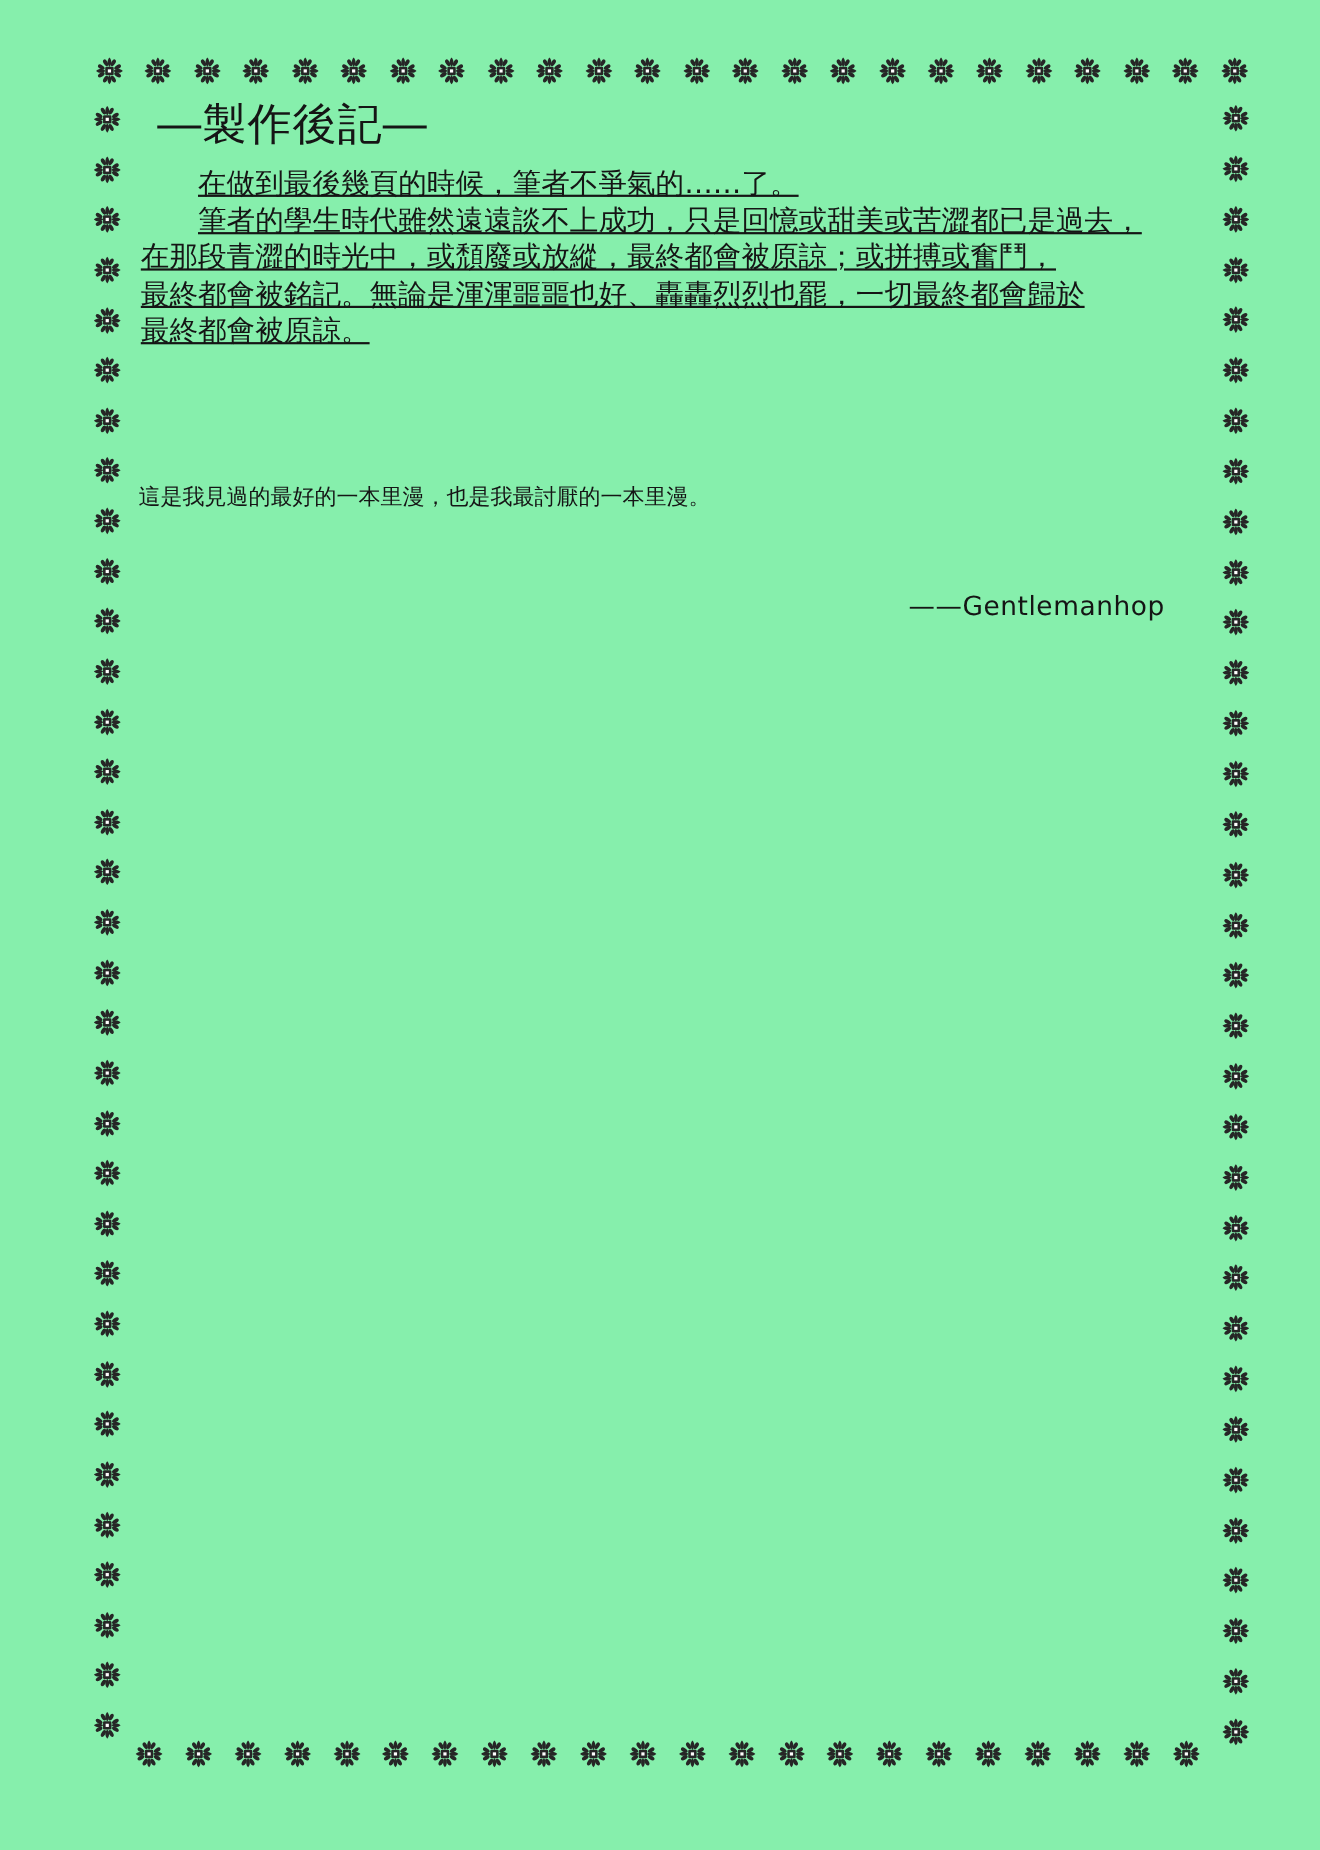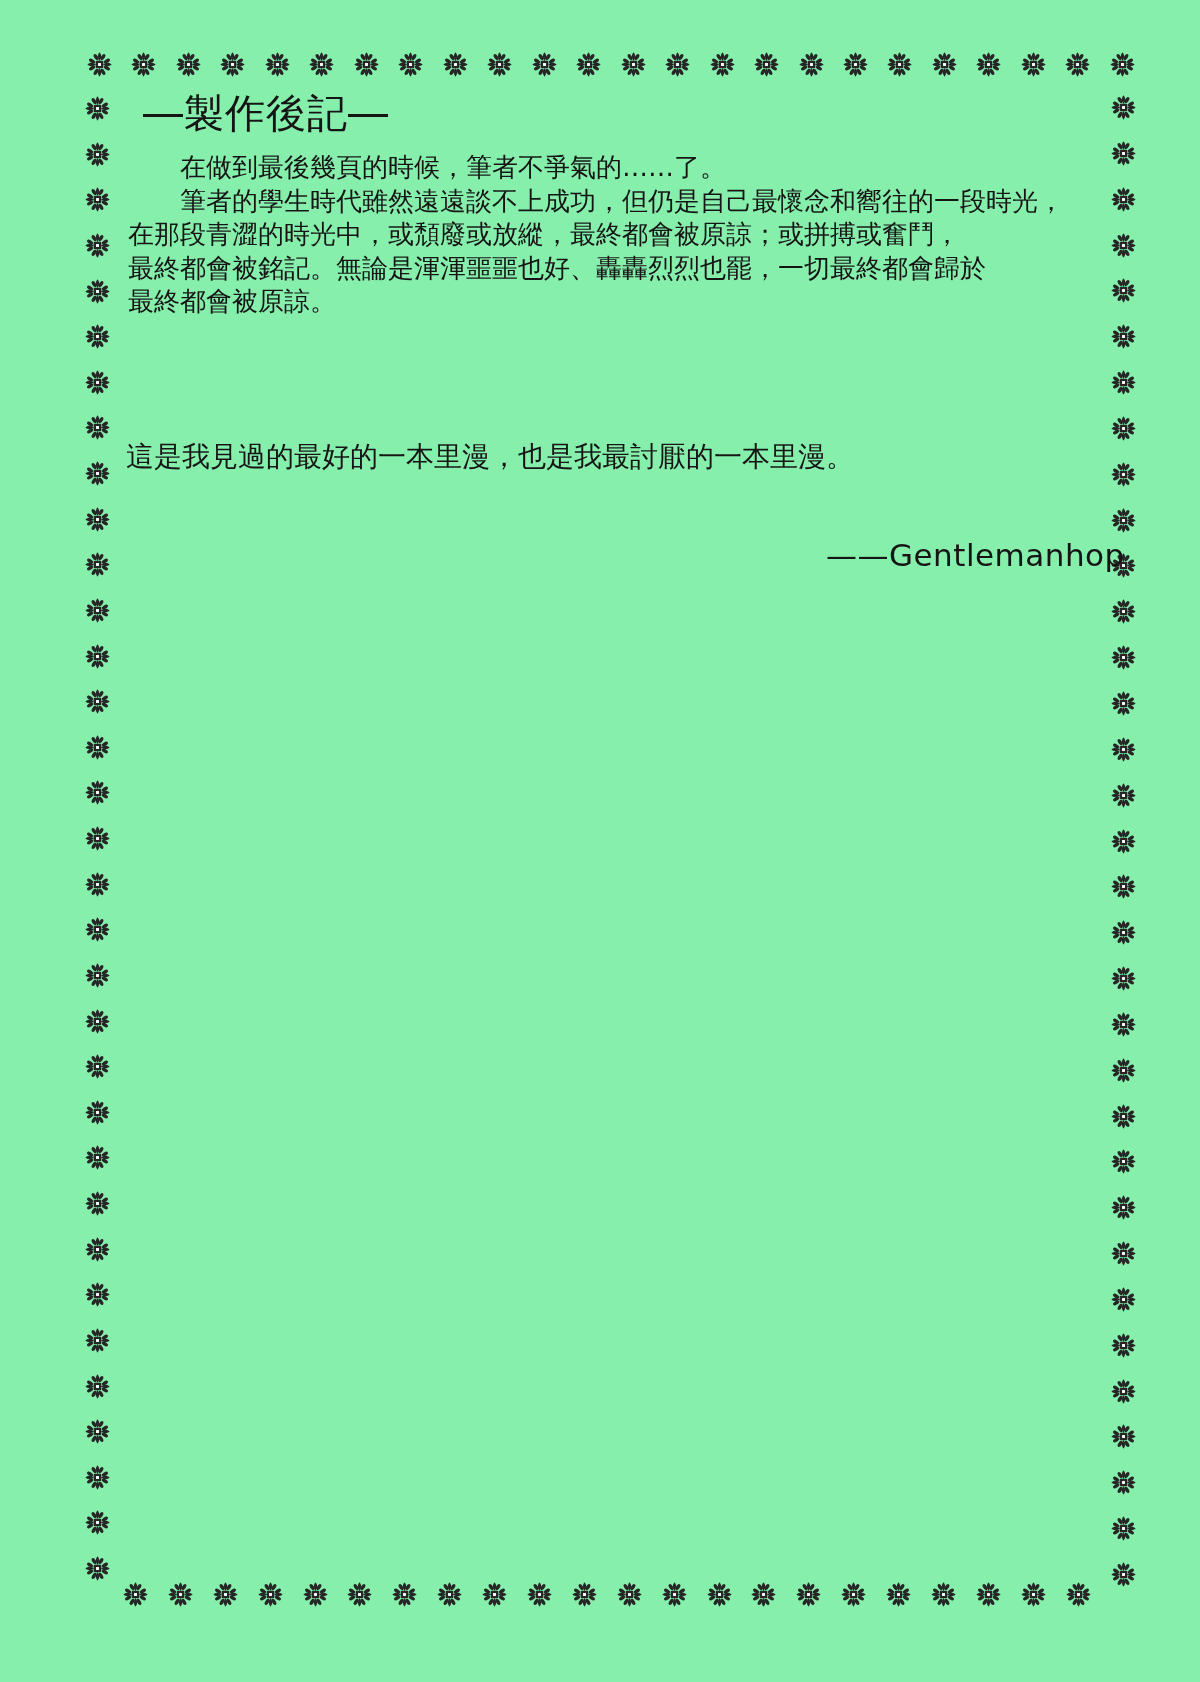--- a/index.html
+++ b/index.html
@@ -23,29 +23,29 @@
 
   
   .title {
     position: absolute; left: 143px; top: 90px;
     font-size: 40px; line-height: 1.15; letter-spacing: 1px; white-space: nowrap;
   }
   .body-text {
     position: absolute; left: 128px; top: 151px; width: 900px;
     font-size: 26px; line-height: 33.5px;
   }
-  .line { white-space: nowrap; }
+  .line { white-space: nowrap; text-decoration: underline; }
   .line.indent { padding-left: 52px; }
   .remark {
     position: absolute; left: 126px; top: 438px;
-    font-size: 28px; white-space: nowrap;
+    font-size: 20px; white-space: nowrap;
   }
   .signature {
     position: absolute; left: 826px; top: 537px;
-    font-size: 31px; letter-spacing: 0.5px; white-space: nowrap;
+    font-size: 24px; letter-spacing: 0.5px; white-space: nowrap;
   }
 </style>
 </head>
 <body>
 
 <div class="page">
 
   <div class="border-top">
       <svg class="orn" viewBox="0 0 24 24" aria-hidden="true">
     <g class="orn-ink">
@@ -2964,21 +2964,21 @@
       <rect x="8.6" y="8.6" width="6.8" height="6.8" rx="1"></rect>
     </g>
     <rect x="10.7" y="10.7" width="2.6" height="2.6" fill="#ffffff"></rect>
   </svg>
     </div>
 
   <div class="title">―製作後記―</div>
 
   <div class="body-text">
     <div class="line indent">在做到最後幾頁的時候，筆者不爭氣的……了。</div>
-    <div class="line indent">筆者的學生時代雖然遠遠談不上成功，但仍是自己最懷念和嚮往的一段時光，</div>
+    <div class="line indent">筆者的學生時代雖然遠遠談不上成功，只是回憶或甜美或苦澀都已是過去，</div>
     <div class="line">在那段青澀的時光中，或頹廢或放縱，最終都會被原諒；或拼搏或奮鬥，</div>
     <div class="line">最終都會被銘記。無論是渾渾噩噩也好、轟轟烈烈也罷，一切最終都會歸於</div>
     <div class="line">最終都會被原諒。</div>
   </div>
 
   <div class="remark">這是我見過的最好的一本里漫，也是我最討厭的一本里漫。</div>
 
   <div class="signature">——Gentlemanhop</div>
 
 </div>

